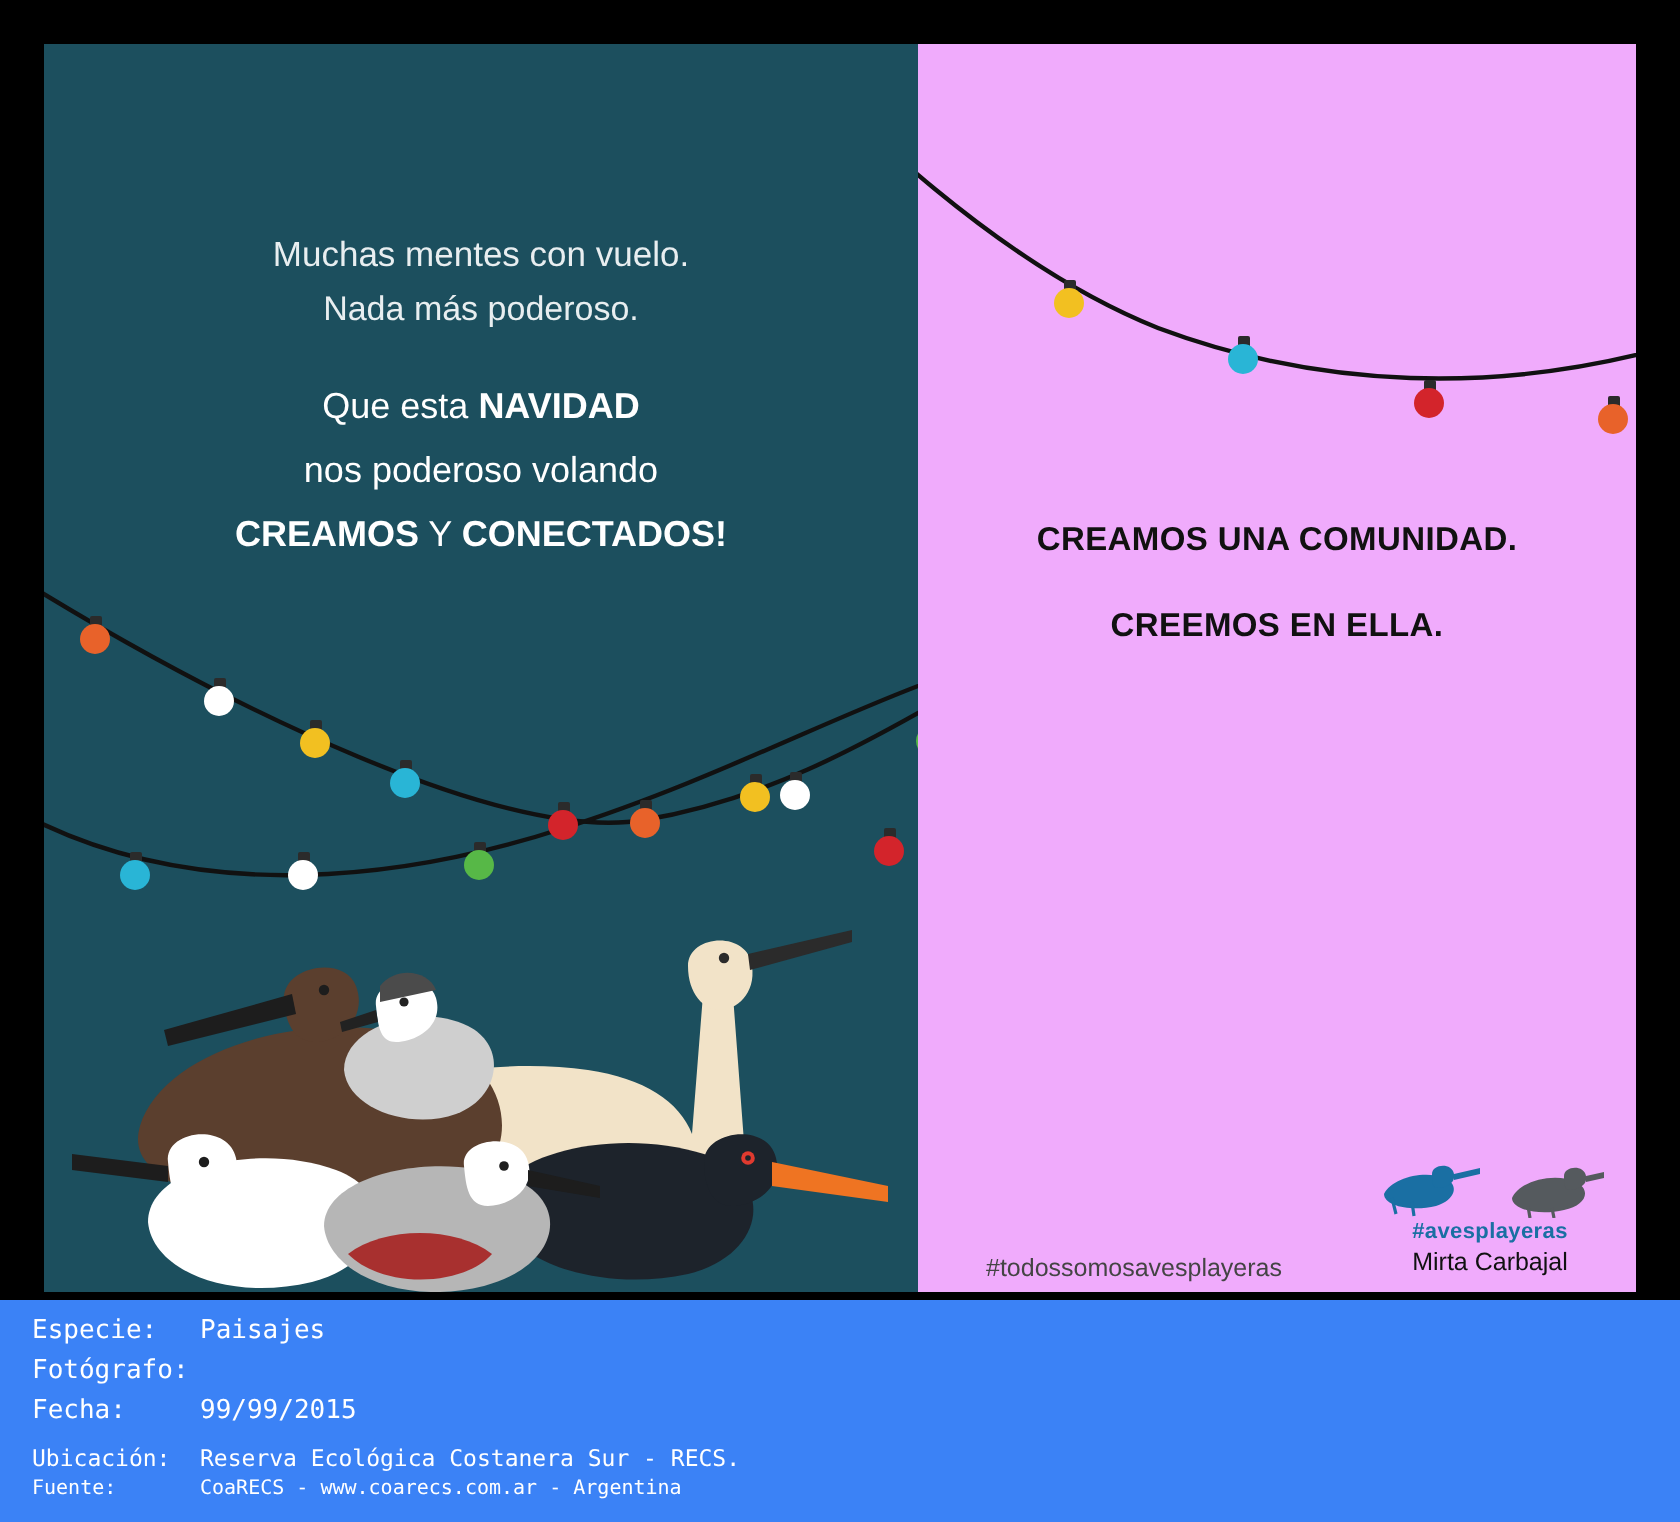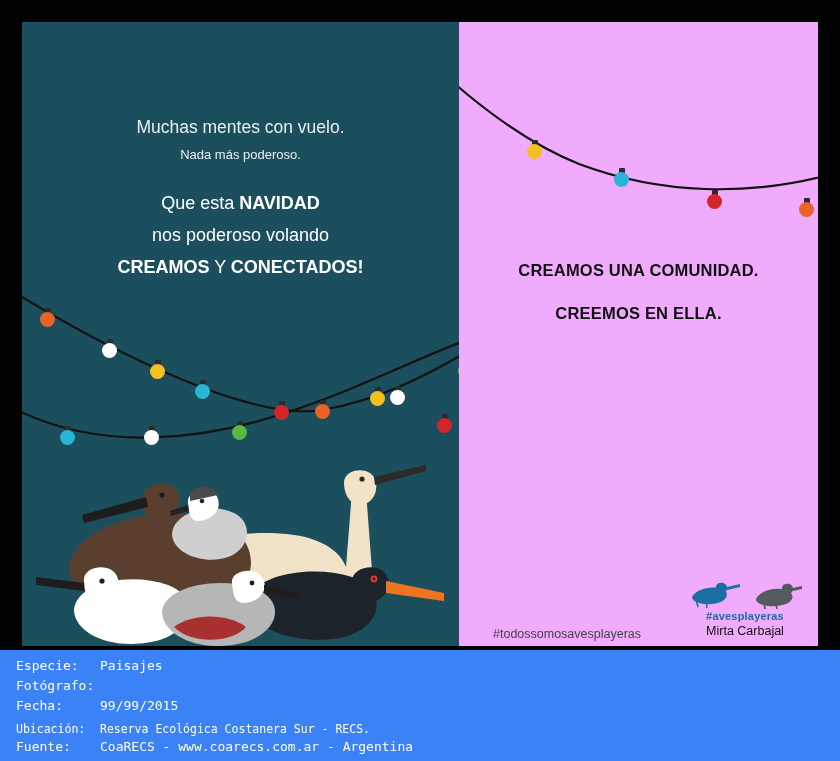--- a/index.html
+++ b/index.html
@@ -8,21 +8,21 @@
 
   
   .card{position:absolute;left:22px;top:22px;width:796px;height:624px;overflow:hidden;background:#fff;}
   .left-panel{position:absolute;left:0;top:0;width:437px;height:624px;background:#1c4f5e;overflow:hidden;}
   .right-panel{position:absolute;left:437px;top:0;width:359px;height:624px;background:#f0abfc;overflow:hidden;}
 
   
   .msg{position:absolute;left:0;top:92px;width:437px;text-align:center;color:#ffffff;
        font-family:"Liberation Sans",sans-serif;}
   .msg .l1{font-size:17.5px;line-height:27px;color:#e8eef0;}
-  .msg .l2{font-size:13px;line-height:27px;color:#e8eef0;}
+  .msg .l2{font-size:17px;line-height:27px;color:#e8eef0;}
   .msg .big{margin-top:19px;font-size:18px;line-height:32px;color:#ffffff;}
   .msg .big b{font-weight:bold;}
   .msg .big .word-unidos{font-weight:bold;}
   .msg .big .word-conect{font-weight:bold;}
 
   
   .right-head{position:absolute;left:0;top:238px;width:359px;text-align:center;color:#111;
               font-weight:bold;font-size:16.5px;line-height:21px;letter-spacing:.2px;}
   .right-head .rl2{margin-top:22px;display:block;}
   .hashtag{position:absolute;left:34px;top:605px;font-size:12.5px;color:#444;}
@@ -32,21 +32,21 @@
   .logo-birds{position:relative;height:36px;}
   .logo-tag{font-size:11px;font-weight:bold;color:#1a6fa3;letter-spacing:.2px;margin-top:1px;}
   .logo-name{font-size:12.5px;color:#111;margin-top:2px;font-family:"Liberation Sans",sans-serif;}
 
   
   .info{position:absolute;left:0;top:650px;width:840px;height:111px;background:#3b82f6;color:#fff;
         font-family:"DejaVu Sans Mono",monospace;font-size:13px;}
   .info-row{position:absolute;left:16px;white-space:nowrap;}
   .info-label{display:inline-block;width:84px;color:#fff;}
   .info-val{color:#fff;}
-  .r1{top:8px;} .r2{top:28px;} .r3{top:48px;} .r4{top:72px;font-size:11.5px;} .r5{top:89px;font-size:13px;}
+  .r1{top:8px;} .r2{top:28px;} .r3{top:48px;} .r4{top:72px;font-size:11.5px;} .r5{top:89px;font-size:10px;}
   .r4 .info-label,.r5 .info-label{width:84px;}
 
   
   svg.wire{position:absolute;left:0;top:0;overflow:visible;}
   .bulb{position:absolute;width:15px;height:19px;}
   .bulb .glass{position:absolute;left:0;top:4px;width:15px;height:15px;border-radius:50%;}
   .bulb .cap{position:absolute;left:4.5px;top:0;width:6px;height:6px;background:#2b2b2b;border-radius:1px;}
 
   
   .birds{position:absolute;left:0;bottom:0;width:437px;height:215px;}

